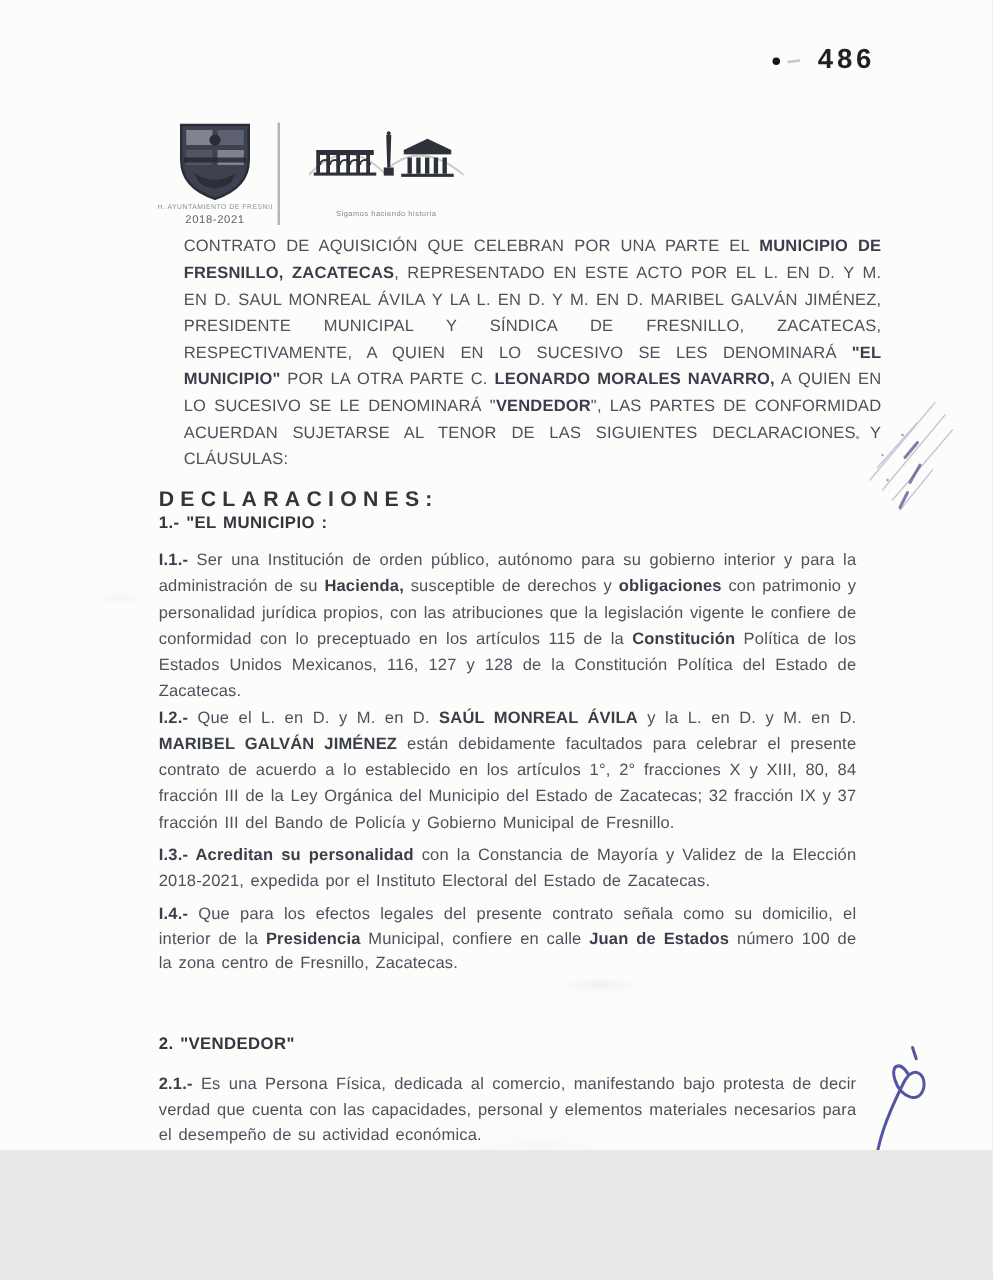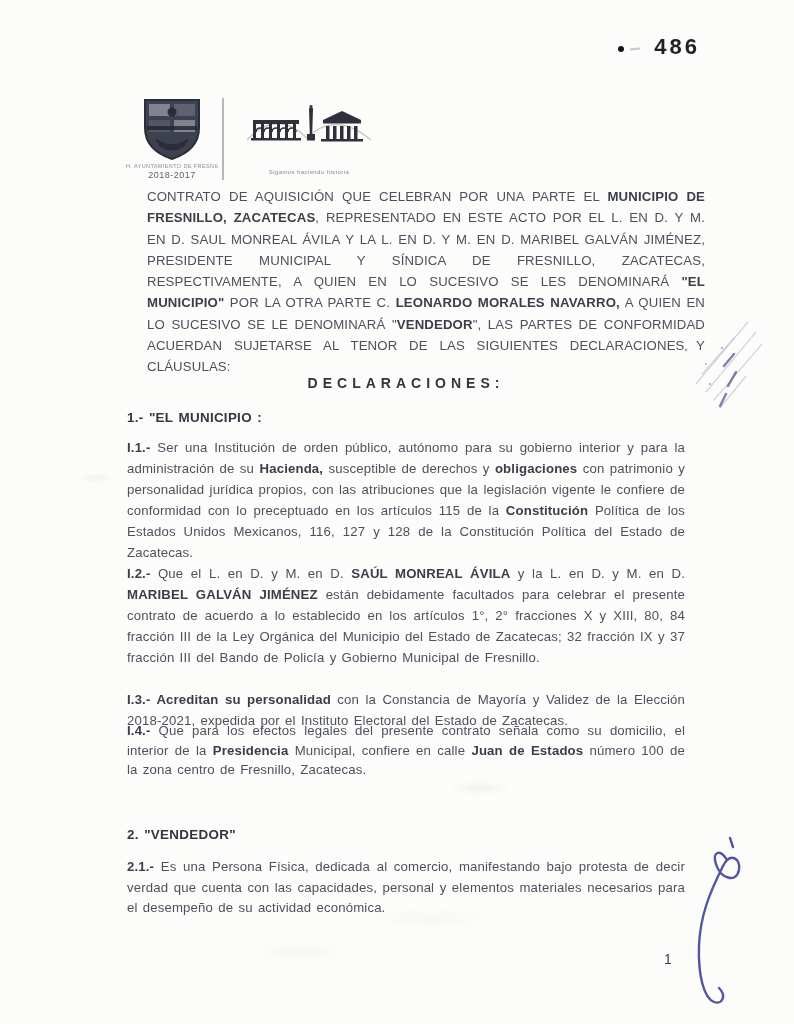--- a/index.html
+++ b/index.html
@@ -1,17 +1,17 @@
 <!DOCTYPE html>
 <html><head>
 <meta charset="utf-8">
 <style>
   html,body{margin:0;padding:0;background:#e8e8e6;}
   .page{
-    position:relative;width:794px;height:1024px;margin:0 auto;overflow:hidden;
+    position:relative;width:794px;height:920px;margin:0 auto;overflow:hidden;
     font-family:"Liberation Sans","DejaVu Sans",sans-serif;
     background:
       radial-gradient(ellipse 45px 10px at 480px 788px, rgba(140,140,130,.10), transparent 70%),
       radial-gradient(ellipse 60px 14px at 300px 952px, rgba(150,150,140,.07), transparent 70%),
       radial-gradient(ellipse 30px 8px at 96px 478px, rgba(140,140,140,.08), transparent 70%),
       radial-gradient(ellipse 90px 16px at 430px 918px, rgba(150,148,138,.05), transparent 70%),
       #fcfcfb;
     color:#4d515c;
   }
   .scan{filter:blur(.3px);}
@@ -36,26 +36,26 @@
     font-family:"Liberation Serif","DejaVu Serif",serif;color:#22252d;filter:blur(.25px);
     font-size:19px;letter-spacing:1.5px;line-height:30px;white-space:nowrap;}
   .logoword .big{font-size:27px;}
   .tagline{position:absolute;left:246px;top:169px;width:126px;text-align:center;
     font-size:6px;color:#85878d;letter-spacing:.4px;filter:blur(.55px);white-space:nowrap;}
 
   
   .block{position:absolute;left:127px;width:558px;font-size:13.2px;text-align:justify;
     word-spacing:1.4px;letter-spacing:.15px;}
   .intro{top:186px;line-height:21.3px;color:#4c505b;margin-left:20px;}
-  .h-decl{top:375px;text-align:center;font-weight:700;font-size:14px;letter-spacing:5px;color:#32353e;}
+  .h-decl{top:390px;text-align:left;font-weight:700;font-size:17px;letter-spacing:5px;color:#32353e;}
   .h-sec{font-weight:700;font-size:13.4px;color:#33363f;text-align:left;letter-spacing:.3px;}
   .h-mun{top:410px;}
   .p-i1{top:437px;line-height:21px;}
   .p-i2{top:563px;line-height:21px;}
-  .p-i3{top:674px;line-height:20.5px;margin-top:16px;}
+  .p-i3{top:674px;line-height:20.5px;}
   .p-i4{top:721px;line-height:19.5px;}
   .h-ven{top:827px;}
   .p-21{top:857px;line-height:20.5px;}
 
   .pagenum{position:absolute;left:664px;top:951px;font-size:14px;color:#3b3e46;filter:blur(.25px);}
 
   .sig{position:absolute;left:686px;top:830px;}
   .scribble{position:absolute;left:676px;top:288px;}
 </style>
 </head>
@@ -74,21 +74,21 @@
       <rect x="8" y="8" width="21" height="12" fill="#b9bcc2" opacity=".55"></rect>
       <rect x="33" y="8" width="21" height="12" fill="#80848f" opacity=".5"></rect>
       <rect x="8" y="24" width="21" height="12" fill="#6d7077" opacity=".45"></rect>
       <rect x="33" y="24" width="21" height="12" fill="#c4c6ca" opacity=".5"></rect>
       <rect x="6" y="30" width="50" height="4" fill="#23262e" opacity=".8"></rect>
       <path d="M14 42 q17 12 34 0 l-4 8 q-13 9 -26 0 z" fill="#23262e" opacity=".7"></path>
       <circle cx="31" cy="16" r="4.5" fill="#2a2d36"></circle>
     </svg>
   </div>
   <div class="shield-caption1">H. AYUNTAMIENTO DE FRESNILLO</div>
-  <div class="shield-caption2">2018-2017</div>
+  <div class="shield-caption2">2018-2021</div>
 
   <div class="divider"></div>
 
   <div class="skyline">
     <svg width="124" height="40" viewBox="0 0 124 40" style="filter:blur(.35px);">
       <path d="M0 38 Q30 6 60 36 Q88 8 124 38" fill="none" stroke="#c9c9c4" stroke-width="1.5"></path>
       <rect x="6" y="18" width="46" height="4" fill="#2e3139"></rect>
       <rect x="6" y="22" width="3" height="15" fill="#2e3139"></rect>
       <rect x="14" y="22" width="3" height="15" fill="#2e3139"></rect>
       <rect x="22" y="22" width="3" height="15" fill="#2e3139"></rect>

